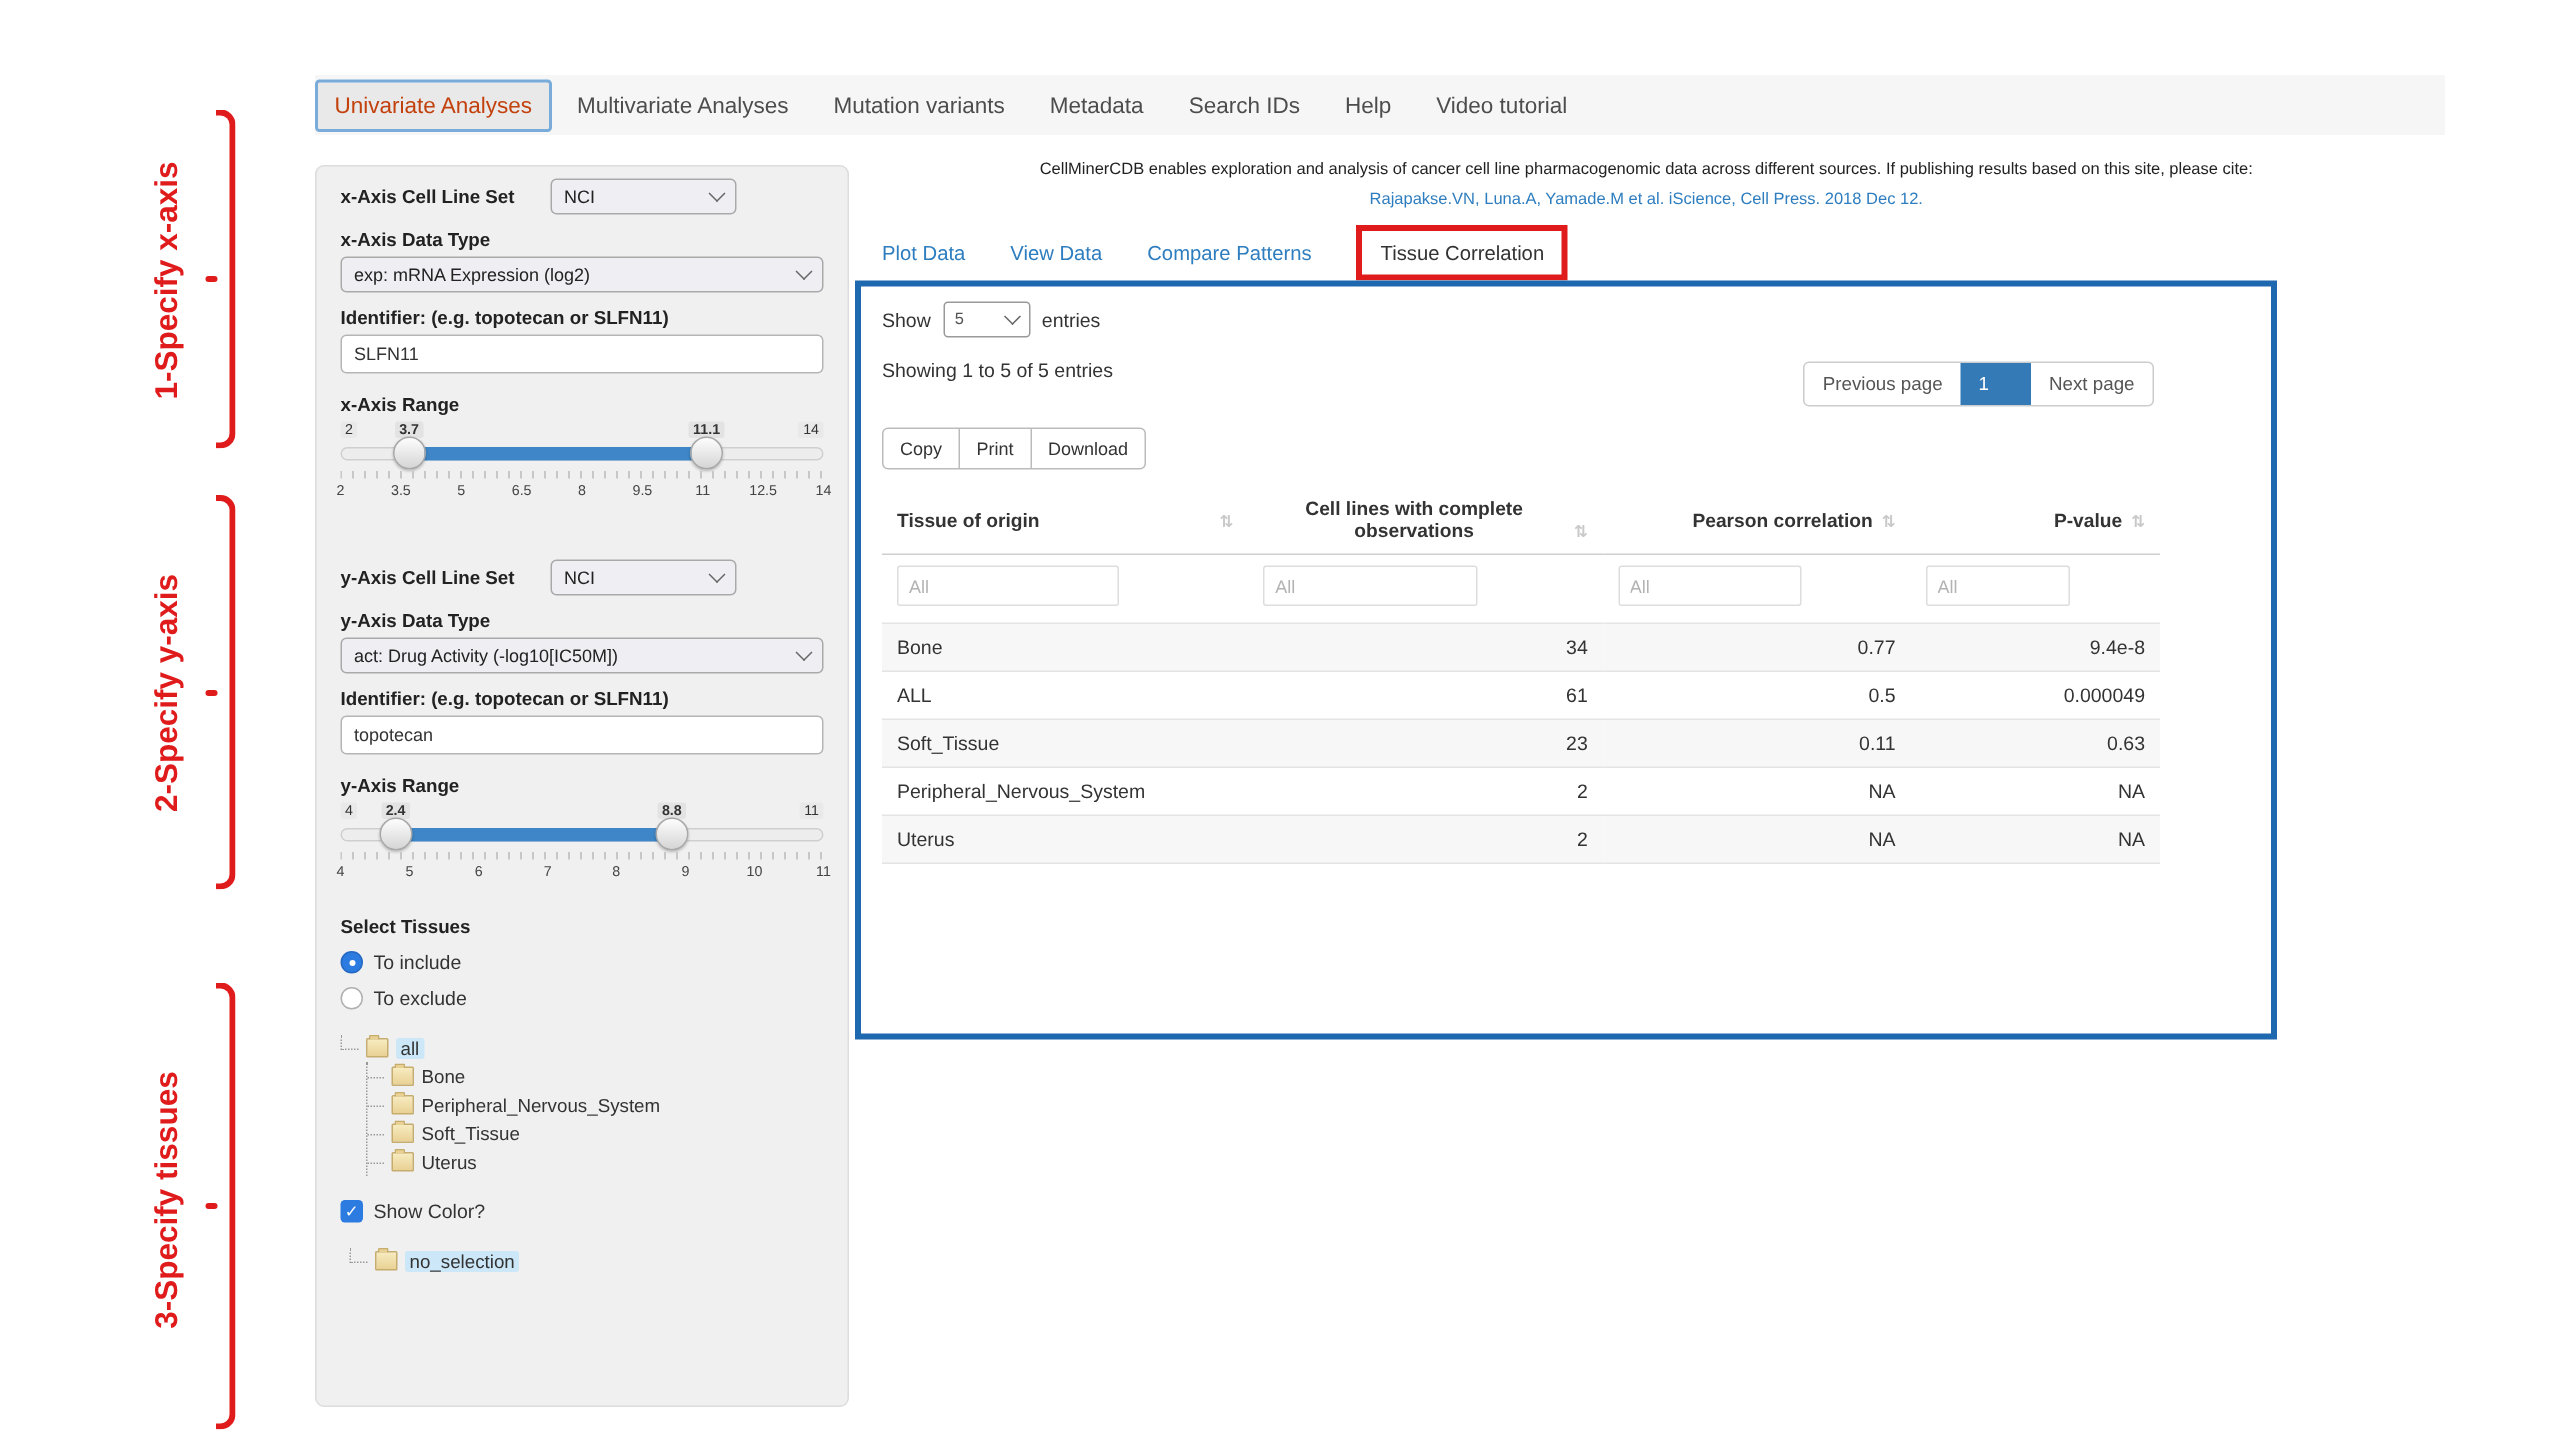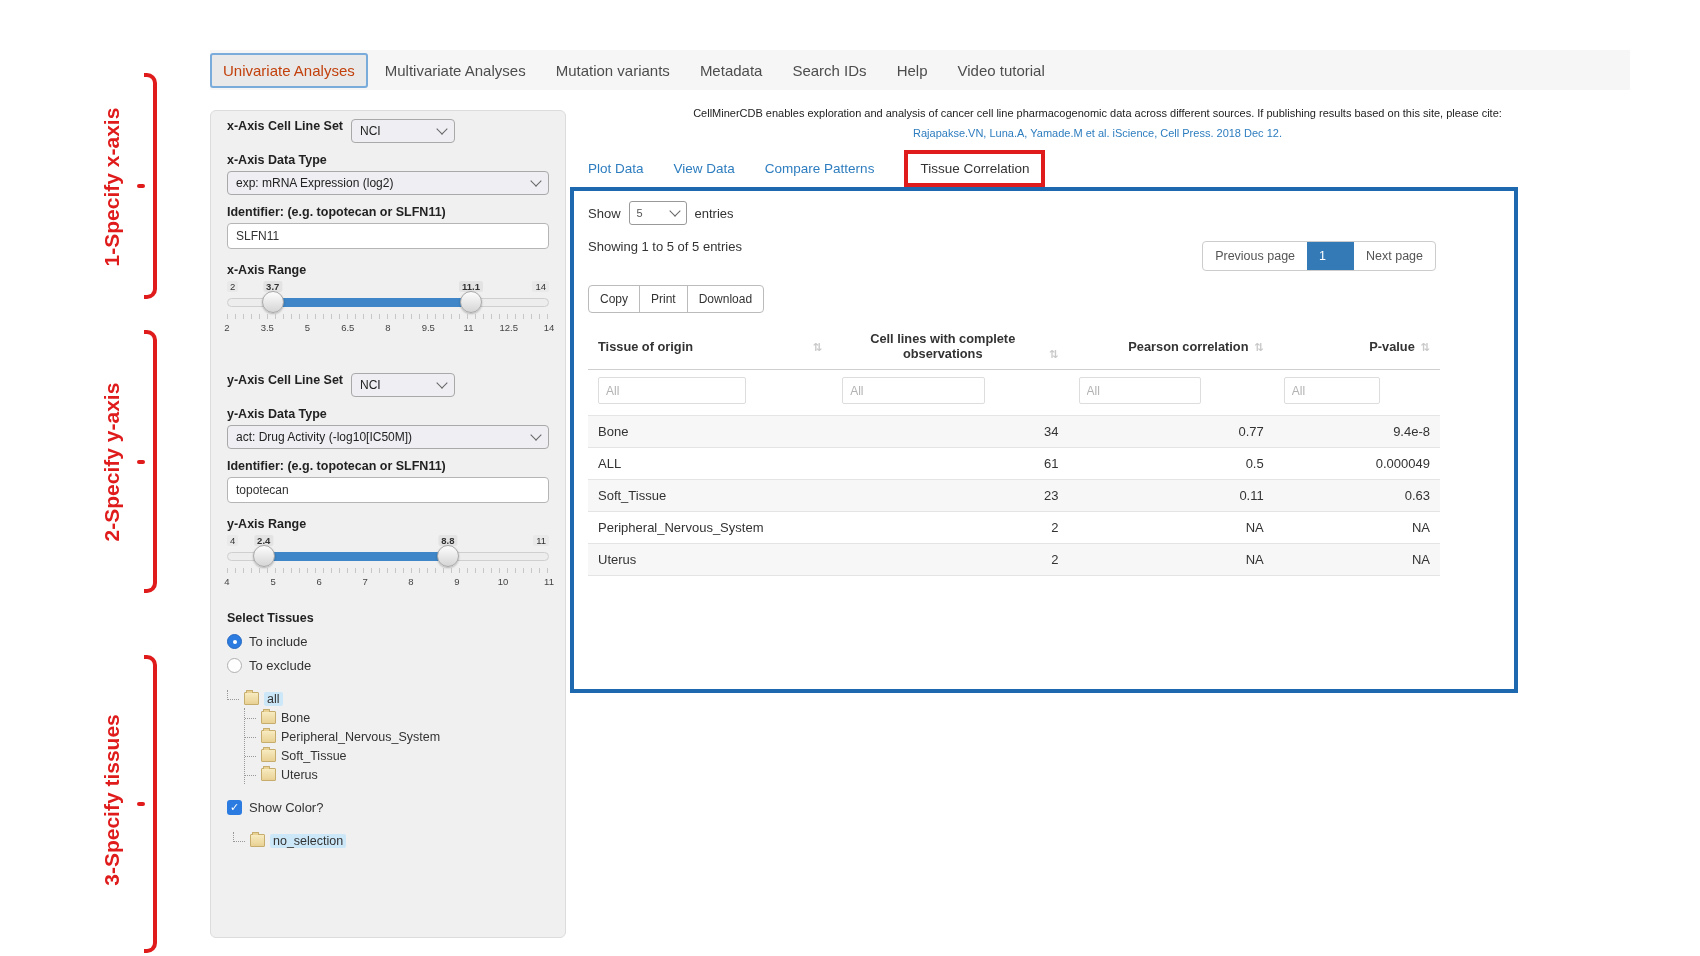--- a/index.html
+++ b/index.html
@@ -18,25 +18,25 @@
            border-right:4px solid #e01b1b;border-bottom:4px solid #e01b1b;
            border-radius:0 10px 10px 0;box-sizing:border-box;}
   .bracket::before{content:'';position:absolute;left:-7px;top:50%;transform:translateY(-50%);
            width:8px;height:4px;background:#e01b1b;border-radius:2px;}
 
   
   #sidebar{position:absolute;left:210px;top:110px;width:356px;height:828px;background:#f0f0f0;
            border:1px solid #dcdcdc;border-radius:6px;box-sizing:border-box;}
   .sb-group{position:absolute;left:16px;right:16px;}
   .sb-label{font-size:12.5px;font-weight:bold;color:#222;margin:10px 0 4px;}
-  .inline-row{display:flex;align-items:flex-start;gap:8px;}
+  .inline-row{display:flex;align-items:center;gap:8px;}
   .sel{display:flex;align-items:center;justify-content:space-between;background:#eeeef3;
        border:1px solid #a9a9a9;border-radius:4px;height:24px;padding:0 8px;font-size:12px;
        color:#222;box-sizing:border-box;cursor:pointer;}
-  .sel.small{width:104px;}
+  .sel.small{width:124px;margin-left:16px;}
   .chev{width:7px;height:7px;border-right:1.6px solid #666;border-bottom:1.6px solid #666;
         transform:rotate(45deg);margin-top:-4px;flex:none;}
   .txt-input{background:#fff;border:1px solid #b5b5b5;border-radius:4px;height:26px;width:100%;
         box-sizing:border-box;padding:0 8px;font-size:12px;color:#333;font-family:inherit;}
 
   
   .slider{position:relative;height:62px;margin-top:4px;}
   .sl-minmax{position:absolute;top:0;font-size:9.5px;color:#333;background:#e9e9e9;
              padding:0 3px;border-radius:2px;}
   .sl-bubble{position:absolute;top:0;transform:translateX(-50%);font-size:9.5px;font-weight:bold;

